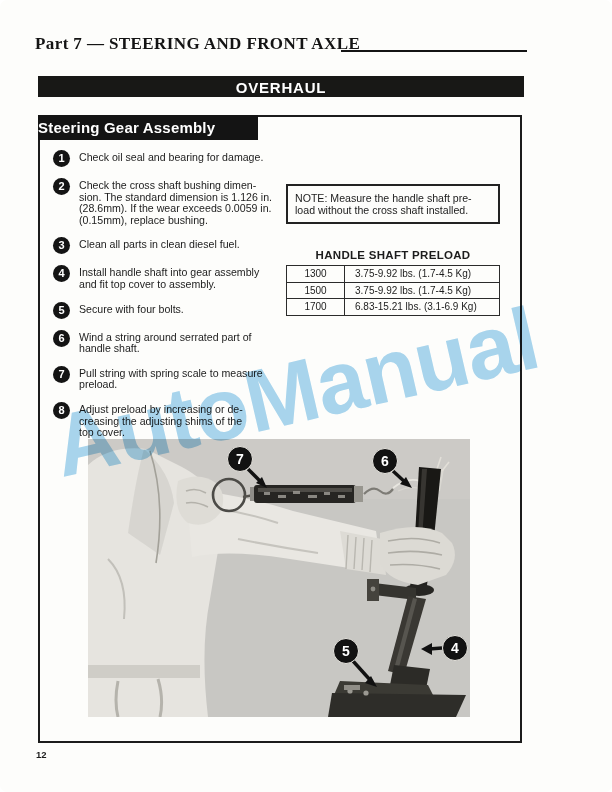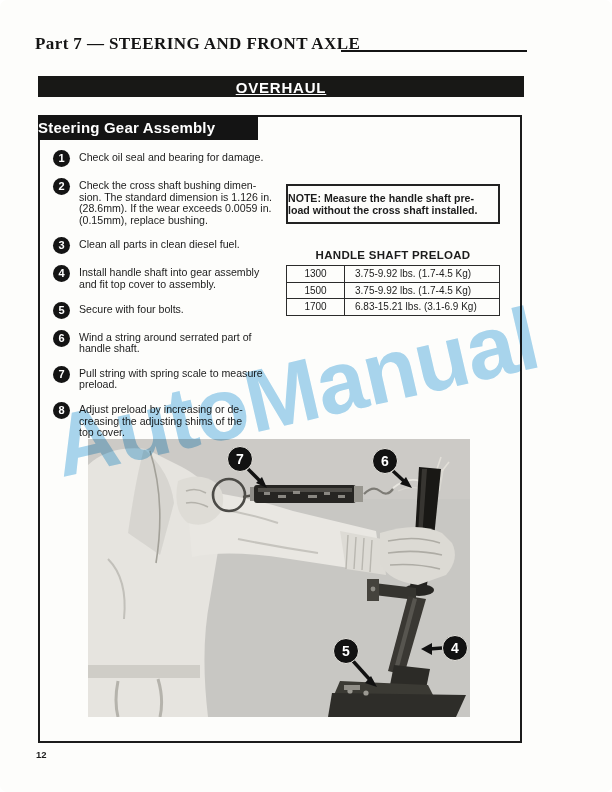--- a/index.html
+++ b/index.html
@@ -8,37 +8,37 @@
     font-family:"Liberation Sans",sans-serif;color:#1c1c1c;overflow:hidden;border-radius:7px;
   }
   .page-title{
     position:absolute;left:35px;top:34px;
     font-family:"Liberation Serif",serif;font-weight:bold;font-size:17px;
     letter-spacing:.4px;color:#141414;white-space:nowrap;
   }
   .title-rule{position:absolute;left:341px;top:50px;width:186px;height:2px;background:#141414;}
   .overhaul-bar{
     position:absolute;left:38px;top:76px;width:486px;height:21px;background:#181816;
-    color:#ffffff;font-weight:bold;font-size:15px;line-height:23px;text-align:center;letter-spacing:.8px;text-decoration:underline;
+    color:#ffffff;font-weight:bold;font-size:15px;line-height:23px;text-align:center;letter-spacing:.8px;
   }
   .main-box{position:absolute;left:38px;top:115px;width:484px;height:628px;border:2.5px solid #1c1c1c;box-sizing:border-box;}
   .section-bar{
     position:absolute;left:38px;top:115px;width:220px;height:25px;background:#141414;
     color:#ffffff;font-weight:bold;font-size:15px;line-height:25px;box-sizing:border-box;letter-spacing:.2px;
   }
   .steps{position:absolute;left:53px;top:152px;width:235px;}
   .step{display:flex;gap:9px;margin-bottom:13px;}
   .step-num{
     flex:0 0 auto;width:17px;height:17px;border-radius:50%;background:#141414;
     color:#fff;font-weight:bold;font-size:11px;line-height:17px;text-align:center;margin-top:-2px;
   }
   .step-text{font-size:10.6px;line-height:11.6px;white-space:pre-line;width:205px;}
   .note-box{
     position:absolute;left:286px;top:184px;width:214px;height:40px;border:2px solid #222;
-    box-sizing:border-box;padding:6px 6px 0 0;font-weight:bold;font-size:10.6px;line-height:12px;white-space:pre-line;
+    box-sizing:border-box;padding:6px 6px 0 7px;font-weight:normal;font-size:10.6px;line-height:12px;white-space:pre-line;
   }
   .table-title{position:absolute;left:286px;top:249px;width:214px;text-align:center;font-weight:bold;font-size:11.5px;letter-spacing:.3px;}
   .preload-table{position:absolute;left:286px;top:265px;width:214px;border-collapse:collapse;padding-left:48px;}
   .preload-table td{border:1.6px solid #2b2b2b;font-size:10px;height:15.5px;padding:0;}
   .preload-table td.model{width:57px;text-align:center;}
   .preload-table td.value{padding-left:10px;}
   .photo{position:absolute;left:88px;top:439px;width:382px;height:278px;}
   .page-num{position:absolute;left:36px;top:749px;font-weight:bold;font-size:9.5px;}
   .watermark{
     position:absolute;left:55px;top:404px;font-weight:bold;font-size:88px;line-height:1;

